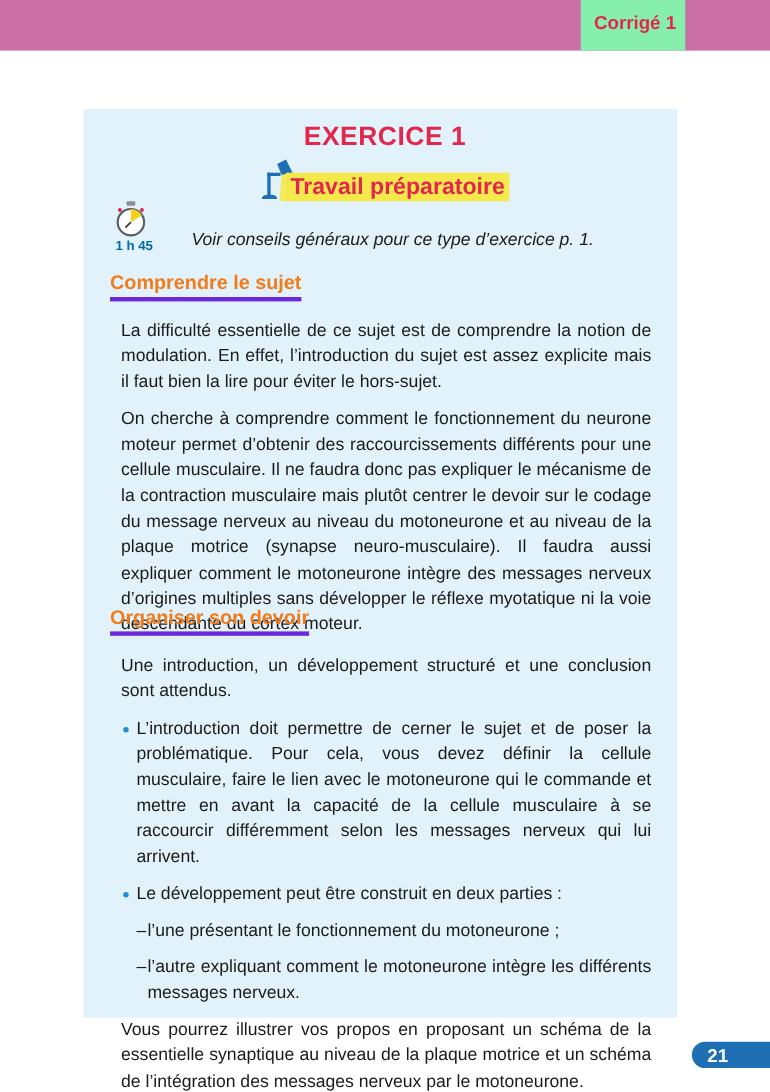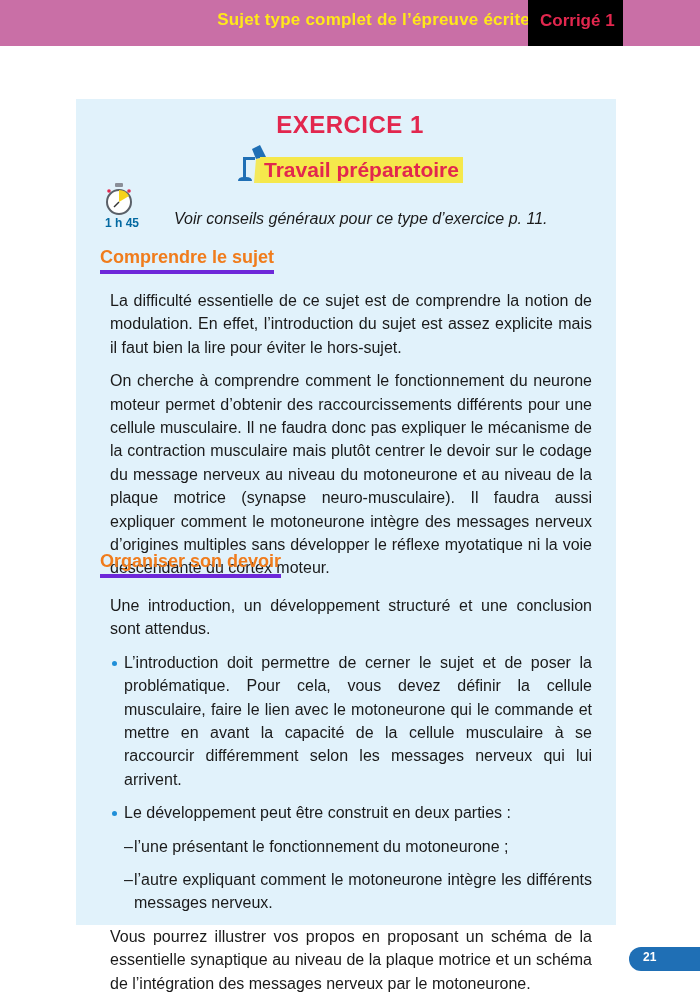--- a/index.html
+++ b/index.html
@@ -1,43 +1,42 @@
 <!DOCTYPE html>
 <html><head>
 <meta charset="utf-8">
 <style>
   html, body { margin:0; padding:0; }
   body { width:700px; height:993px; position:relative; background:#ffffff; font-family:"DejaVu Sans", sans-serif; overflow:hidden; }
   .topbar { position:absolute; left:0; top:0; width:700px; height:46px; background:#c96fa6; }
   .topbar-title { position:absolute; right:170px; top:10px; color:#ffe81a; font-family:"Liberation Sans", sans-serif; font-weight:bold; font-size:17px; letter-spacing:0.2px; }
-  .topbar-tab { position:absolute; left:528px; top:0; width:95px; height:46px; background:#000000; }
+  .topbar-tab { position:absolute; left:528px; top:0; width:95px; height:46px; background:#86efac; }
   .topbar-tab span { position:absolute; left:12px; top:11px; color:#e2274e; font-family:"Liberation Sans", sans-serif; font-weight:bold; font-size:17px; }
   .box { position:absolute; left:76px; top:99px; width:540px; height:826px; background:#e1f2fb; }
   .ex-title { position:absolute; left:0; width:548px; top:12px; text-align:center; color:#e2274e; font-family:"Liberation Sans", sans-serif; font-weight:bold; font-size:24px; letter-spacing:0.5px; }
   .travail { position:absolute; left:158px; top:44px; height:40px; }
   .lamp { position:absolute; left:0; top:0; }
   .travail-label { position:absolute; left:26px; top:14px; background:#f5e84b; color:#e2274e; font-family:"Liberation Sans", sans-serif; font-weight:bold; font-size:21px; padding:0 4px 0 4px; line-height:26px; white-space:nowrap;text-align:center; }
   .timer { position:absolute; left:28px; top:83px; }
   .timer-label { position:absolute; left:29px; top:117px; color:#0369a1; font-family:"Liberation Sans", sans-serif; font-weight:bold; font-size:12px; }
   .advice { position:absolute; left:98px; top:111px; font-family:"Liberation Sans", sans-serif; font-style:italic; font-size:16px; color:#1a1a1a; }
   .h2 { position:absolute; left:24px; color:#f07c1c; font-family:"Liberation Sans", sans-serif; font-weight:bold; font-size:18px; padding-bottom:2px; border-bottom:4px solid #6d28d9; }
   .para { position:absolute; left:24px; width:502px; font-family:"Liberation Sans", sans-serif; font-size:16px; line-height:23.4px; color:#1a1a1a; text-align:justify; }
   .para p { margin:10px; }
   .bullet { position:relative; padding-left:14px; }
   .bullet::before { content:""; position:absolute; left:2px; top:10px; width:5px; height:5px; border-radius:50%; background:#1f8fd8; }
   .dash { position:relative; padding-left:24px; }
   .dash-mark { position:absolute; left:14px; top:0; }
   .pagenum { position:absolute; left:629px; top:947px; width:71px; height:24px; background:#1f6fb5; border-radius:12px 0 0 12px; }
-  .pagenum span { position:absolute; left:14px; top:3px; color:#ffffff; font-family:"Liberation Sans", sans-serif; font-weight:bold; font-size:12px; }
+  .pagenum span { position:absolute; left:14px; top:3px; color:#ffffff; font-family:"Liberation Sans", sans-serif; font-weight:bold; font-size:17px; }
 </style>
 </head>
 <body>
 
 <div class="topbar">
-  <div class="topbar-title">Sujet type complet de l’épreuve écrite</div>
   <div class="topbar-tab">
     <span>Corrigé 1</span>
   </div>
 </div>
 
 <div class="box">
   <div class="ex-title">EXERCICE 1</div>
 
   <div class="travail">
     <svg class="lamp" width="34" height="40" viewBox="0 0 34 40">
@@ -52,21 +51,21 @@
 
   <svg class="timer" width="30" height="34" viewBox="0 0 30 34">
     <rect x="11" y="1" width="8" height="4" rx="1" fill="#8a8f98"></rect>
     <circle cx="15" cy="20" r="12" fill="#ffffff" stroke="#5a6068" stroke-width="2"></circle>
     <path d="M15 20 L15 8 A12 12 0 0 1 25 14 Z" fill="#f6d21c"></path>
     <circle cx="5" cy="9" r="1.8" fill="#e2274e"></circle>
     <circle cx="25" cy="9" r="1.8" fill="#e2274e"></circle>
     <line x1="15" y1="20" x2="10" y2="25" stroke="#333" stroke-width="1.5"></line>
   </svg>
   <div class="timer-label">1 h 45</div>
-  <div class="advice">Voir conseils généraux pour ce type d’exercice p. 11.</div>
+  <div class="advice">Voir conseils généraux pour ce type d’exercice p. 1.</div>
 
   <div class="h2" style="top:148px;">Comprendre le sujet</div>
   <div class="para" style="top:180px;">
     <p>La difficulté essentielle de ce sujet est de comprendre la notion de modulation. En effet, l’introduction du sujet est assez explicite mais il faut bien la lire pour éviter le hors-sujet.</p>
     <p>On cherche à comprendre comment le fonctionnement du neurone moteur permet d’obtenir des raccourcissements différents pour une cellule musculaire. Il ne faudra donc pas expliquer le mécanisme de la contraction musculaire mais plutôt centrer le devoir sur le codage du message nerveux au niveau du motoneurone et au niveau de la plaque motrice (synapse neuro-musculaire). Il faudra aussi expliquer comment le motoneurone intègre des messages nerveux d’origines multiples sans développer le réflexe myotatique ni la voie descendante du cortex moteur.</p>
   </div>
 
   <div class="h2" style="top:452px;">Organiser son devoir</div>
   <div class="para" style="top:485px;">
     <p>Une introduction, un développement structuré et une conclusion sont attendus.</p>

